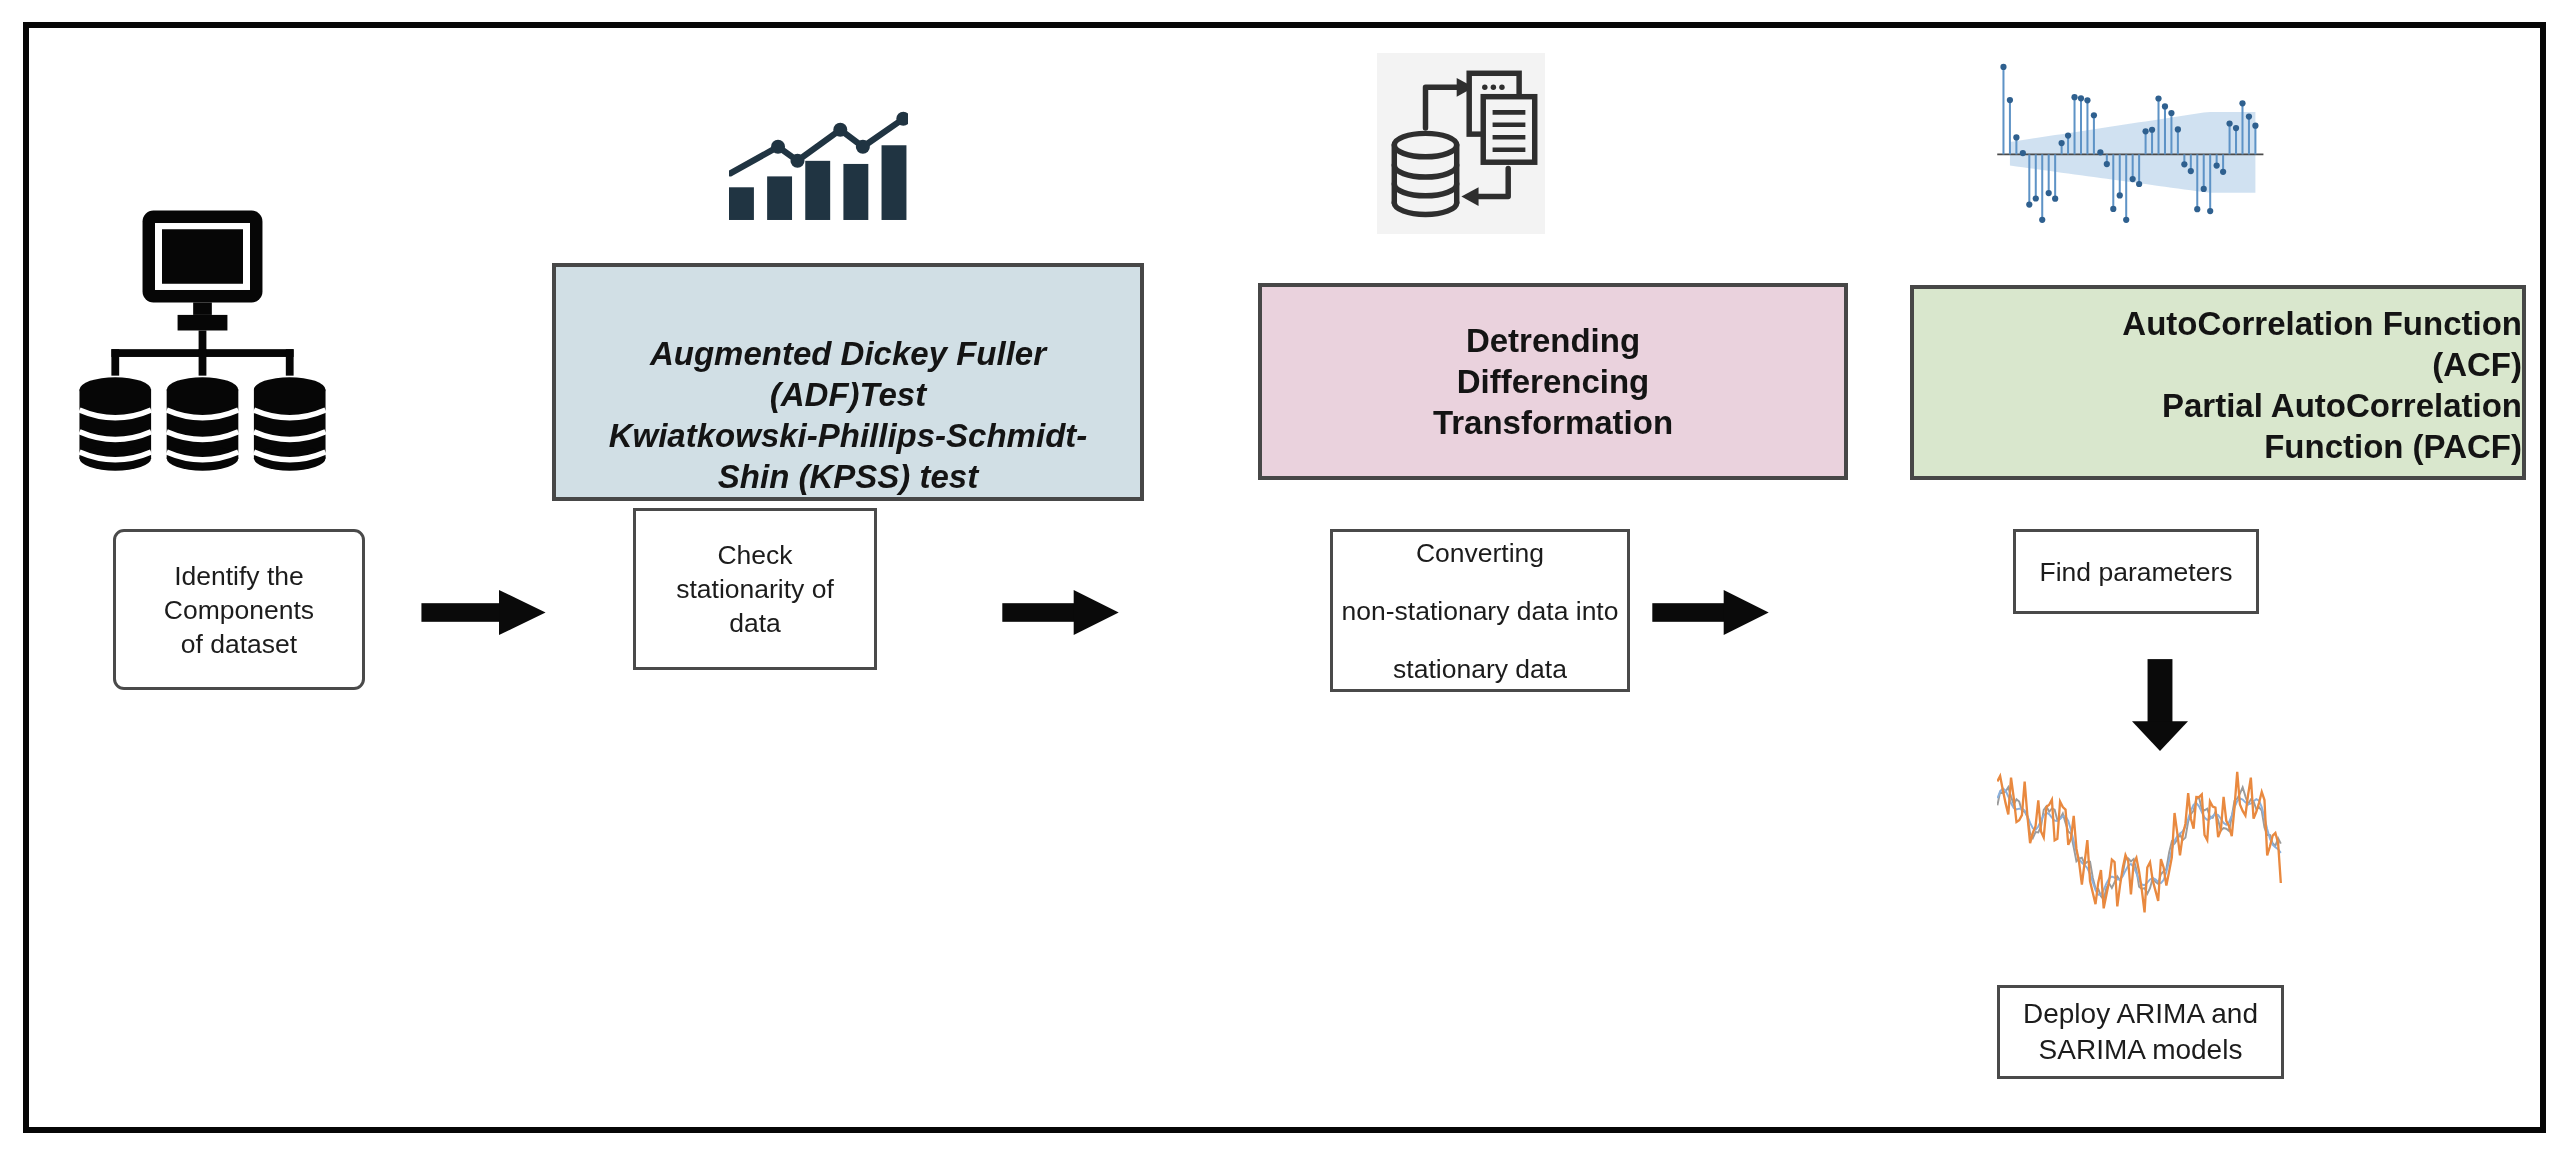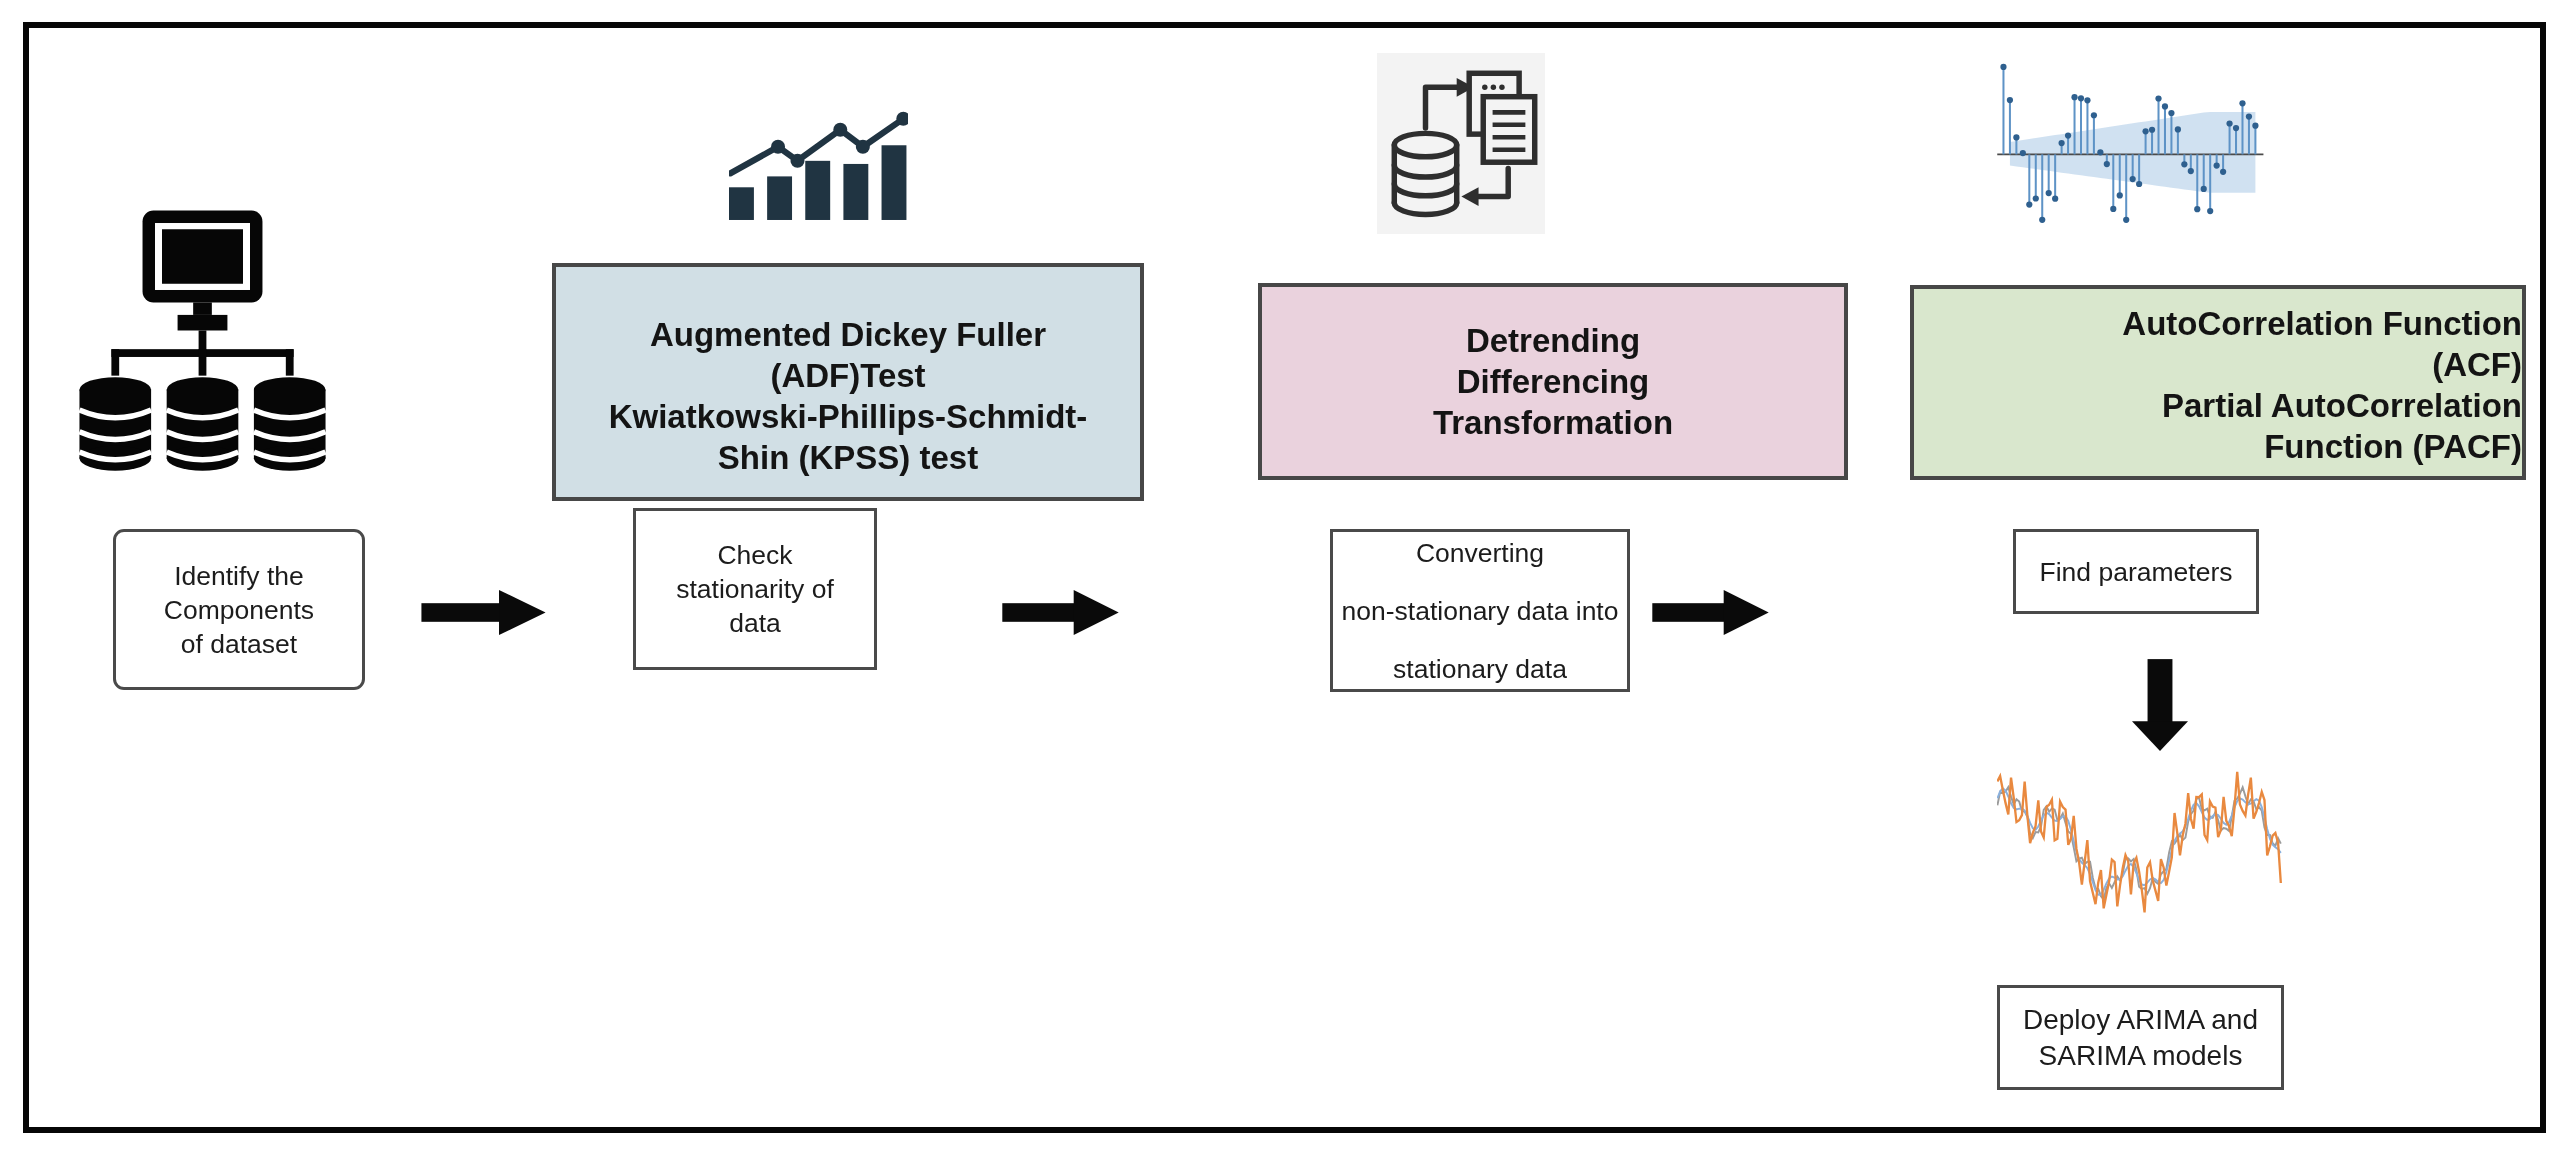--- a/index.html
+++ b/index.html
@@ -11,21 +11,21 @@
     display:flex;flex-direction:column;justify-content:center;align-items:center;
     text-align:center;font-size:26.5px;line-height:34px;color:#1c1c1c;
   }
   .pbox .line{white-space:nowrap;}
   .lbox{
     border:4.7px solid #474747;box-sizing:border-box;
     display:flex;flex-direction:column;align-items:center;
     font-weight:700;font-size:33px;line-height:41px;text-align:center;color:#141414;
   }
   .lbox .line{white-space:nowrap;}
-  .lbox.topbias{justify-content:center;padding-top:28px;}
+  .lbox.topbias{justify-content:flex-end;padding-top:28px;font-style:italic;}
   .lbox.centered{justify-content:center;}
   .lbox.greenpad{justify-content:flex-start;padding-top:14px;align-items:flex-end;}
   svg{display:block;}
 </style>
 </head>
 <body>
 
 <div class="abs frame"></div>
 
 <div class="abs" style="left:74px;top:209px;">
@@ -275,17 +275,17 @@
 </div>
 
 <div class="abs" style="left:1997px;top:743px;">
   <svg id="ts-svg" width="285" height="204" viewBox="0 0 365 262">
       <polyline points="0,80.08881125928383 3.5,62.717296909259474 7,64.32358458600648 10.5,62.29065147862195 14,56.764837553467395 17.5,68.87320479328862 21,78.91934260198475 24.5,72.18623458529285 28,75.10332714101206 31.5,87.4623880692575 35,88.05085272382748 38.5,94.64086246989726 42,115.95594781008369 45.5,122.05174965224924 49,114.36034064543696 52.5,114.87351215276367 56,107.1176667798992 59.5,85.93231224316027 63,81.34765383558047 66.5,88.3147249511611 70,83.99839059989266 73.5,85.76663436755648 77,98.9393677508275 80.5,97.06905811553172 84,90.5798915904946 87.5,102.69740559098513 91,113.64292819576313 94.5,116.53389170515402 98,134.01798789871253 101.5,151.81271200802894 105,148.4639088550206 108.5,147.19577685009003 112,155.6475276032039 115.5,152.48980641338332 119,152.50502261443017 122.5,172.90656612694616 126,186.80531561385212 129.5,187.38534812706916 133,196.72890959321867 136.5,200.86069089115952 140,186.1173813428042 143.5,180.26904120033888 147,186.0823193440356 150.5,178.75859525427305 154,171.45343423593198 157.5,176.28336886951345 161,167.63579486464056 164.5,148.9647976272724 168,148.16404301195885 171.5,152.0863323564083 175,149.12497006407412 178.5,162.61388573334742 182,184.66380726667555 185.5,187.3779133515775 189,186.4431750125377 192.5,193.67214598651583 196,186.41985590909587 199.5,173.3718241128727 203,178.39674013731047 206.5,180.86879447272432 210,168.5459389508173 213.5,164.71141205171546 217,161.76046769719704 220.5,140.7704551947401 224,126.34138095561192 227.5,129.18667740992726 231,123.96155808207398 234.5,117.20478887586364 238,124.81349313323558 241.5,121.52427650863423 245,100.99045384477186 248.5,91.52611877550467 252,86.70324902652914 255.5,71.60772598277332 259,70.34235864382079 262.5,84.94829132909928 266,86.43630551016422 269.5,84.27865288238995 273,94.91855765153223 276.5,96.18990371584091 280,88.76334607220772 283.5,99.21152643692939 287,112.37307011904004 290.5,109.13935088869373 294,110.05682385621168 297.5,112.95518946547418 301,94.41003047374154 304.5,74.18666063764913 308,71.51385586290976 311.5,64.9235524153604 315,56.78803588196061 318.5,68.34624203096098 322,78.6031536985959 325.5,72.38666426838626 329,75.07823810598549 332.5,85.0983519163257 336,82.40191222862875 339.5,87.05515129882967 343,108.66286383349617 346.5,118.23495035178806 350,118.12019594180062 353.5,128.85521188699985 357,132.01933358195572 360.5,122.28606750847067 364,129.21979244845235" fill="none" stroke="#9b9b9b" stroke-width="2.5"></polyline>
       <polyline points="0,70.995836991027 3.5,62.01745041403892 7,58.25994394821034 10.5,61.05555793977012 14,68.6909344950835 17.5,77.37219165280361 21,83.40260402363769 24.5,85.26131957315951 28,84.33438565285807 31.5,83.86877592176157 35,86.79891610092703 38.5,93.77894636042113 42,102.62789831570197 45.5,109.53566342275067 49,111.30649095114106 52.5,107.28373877410095 56,99.78895336362075 59.5,92.80550757219542 63,89.69806853824932 66.5,91.34076319543252 70,95.776504137656 73.5,99.59960736736286 77,100.20801494043678 80.5,97.54454533181966 84,94.25819388394935 87.5,94.17746361899759 91,100.01493207494727 94.5,111.69241082711046 98,126.30366645972316 101.5,139.7423367866007 105,149.0162225671296 108.5,153.8558009770371 112,156.65509728255478 115.5,160.7957996772133 119,168.38630387581347 122.5,178.80128042763175 126,188.91976546239937 129.5,194.92659674548236 133,194.59017211799812 136.5,188.63662913284597 140,180.384574656917 143.5,173.85572453339466 147,171.49786510544746 150.5,172.88897172404413 154,175.19432724227295 157.5,175.08433580366977 161,170.93497918452044 164.5,163.96277582798834 168,157.59474993277846 171.5,155.44766932929494 175,159.13811565114207 178.5,167.2515756391531 182,176.09971959165495 185.5,181.81408768510354 189,182.516952073345 192.5,179.26572032720637 196,175.2126524571796 199.5,173.5046199157051 203,175.21120518563006 206.5,178.55050384482706 210,179.89216012503482 213.5,175.93573520262763 217,165.7457016998614 220.5,151.40726255575467 224,136.89981282216092 227.5,125.8624300040457 231,119.594914235456 234.5,116.49292834617664 238,113.24479862925493 241.5,107.04893867901569 245,97.49284838036552 248.5,86.94201607185767 252,79.1938711021234 255.5,77.20791871942798 259,81.28753353601536 262.5,88.81898064966042 266,95.73250282148173 269.5,98.80911293480455 273,97.44639596991388 276.5,93.82652404533638 280,91.39958342760704 283.5,92.61682809447781 287,97.30200175467033 290.5,102.65941170695825 294,104.92140939708509 297.5,101.63974375082647 301,93.23066431479648 304.5,82.83230655539165 308,74.55293422997632 311.5,71.16156845902783 315,72.60844612081794 318.5,76.25803043142253 322,78.6781991919835 325.5,77.88608504912597 329,74.67588227780614 332.5,72.21354162866845 336,74.13800055789756 339.5,82.31840919338768 343,95.6295503933608 346.5,110.49397678021124 350,122.87126038643198 353.5,130.49982709302824 357,134.04563717502157 360.5,136.47605258480505 364,141.05370824217275" fill="none" stroke="#8ab0dd" stroke-width="2.5"></polyline>
       <polyline points="0,49.285264410203425 3.5,42.40066889964824 7,60.3305411701787 10.5,77.24667095847842 14,91.75669371657114 17.5,44.4844746505642 21,70.34339091443965 24.5,101.50871074905523 28,99.20090693429158 31.5,92.52692916505032 35,49.43041795593961 38.5,93.13631516142648 42,128.6959407935896 45.5,115.48216911644683 49,106.87828532302444 52.5,73.56388396773481 56,113.47833702193186 59.5,121.33180172700914 63,81.87363391625104 66.5,79.24840356189375 70,72.7261015200093 73.5,124.99331113490513 77,123.12642119626764 80.5,75.36076431542519 84,82.32786437382876 87.5,85.51376123908508 91,130.76355123251204 94.5,122.755657133605 98,93.61950021412696 101.5,135.75533072088467 105,153.9912043025402 108.5,181.8736896944537 112,153.3884841687037 115.5,124.71143918106729 119,177.64419259056336 122.5,192.4365487434276 126,206.91356417678273 129.5,179.40174201240148 133,163.2271566554044 136.5,212.30200923614493 140,195.02935524447906 143.5,177.60510145661237 147,149.68448502221491 150.5,152.8508727720734 154,209.92610910212642 157.5,182.80930859701215 161,160.61224123849192 164.5,143.86124552986604 168,151.90263909566062 171.5,194.44497746953076 175,154.21635629947352 178.5,147.3674157783309 182,165.23848962248013 185.5,188.96250968204092 189,217.64513828468526 192.5,159.96479077146063 196,153.20500202018783 199.5,176.58521904871304 203,189.63991786419427 206.5,202.88432271232617 210,149.01683800376622 213.5,159.8430843556816 217,183.1718957911034 220.5,165.24119813231897 224,146.8883339777323 227.5,89.87832782333953 231,115.54181339099081 234.5,144.24406854915787 238,118.75804031129033 241.5,103.62507904203211 245,64.5050268048797 248.5,97.22321509407645 252,110.08204427004358 255.5,69.24103743245655 259,69.57518275514585 262.5,66.03778240088391 266,118.0949495977836 269.5,124.72689687792044 273,75.02107941381755 276.5,81.53686545999264 280,82.88629567881587 283.5,120.96409499883639 287,111.7577977231704 290.5,69.28537988660074 294,99.94001759388377 297.5,107.03717528539022 301,119.5294800056212 304.5,82.98027613601656 308,37.1311476056639 311.5,79.08096433961975 315,87.25345490523712 318.5,93.05061336696029 322,66.20790478706444 325.5,44.55128733671284 329,97.04528574323622 332.5,88.59631746835902 336,76.87441472535247 339.5,62.92590640878074 343,73.20693108072994 346.5,144.33368009147833 350,132.98494435106628 353.5,118.96087188090404 357,115.65144504596816 360.5,128.34750554620845 364,179.7859592122078" fill="none" stroke="#e9893f" stroke-width="3"></polyline>
     </svg>
 </div>
 
-<div class="abs pbox" style="left:1997px;top:985px;width:287px;height:105px;font-size:28px;line-height:36px;">
+<div class="abs pbox" style="left:1997px;top:985px;width:287px;height:94px;font-size:28px;line-height:36px;">
   <div class="line">Deploy ARIMA and</div>
   <div class="line">SARIMA models</div>
 </div>
 
 
 </body></html>

